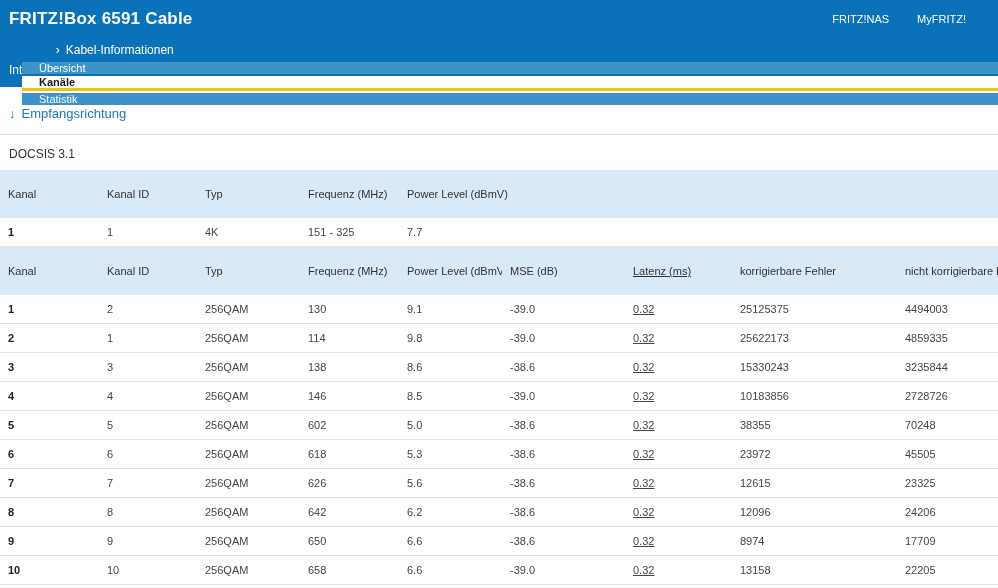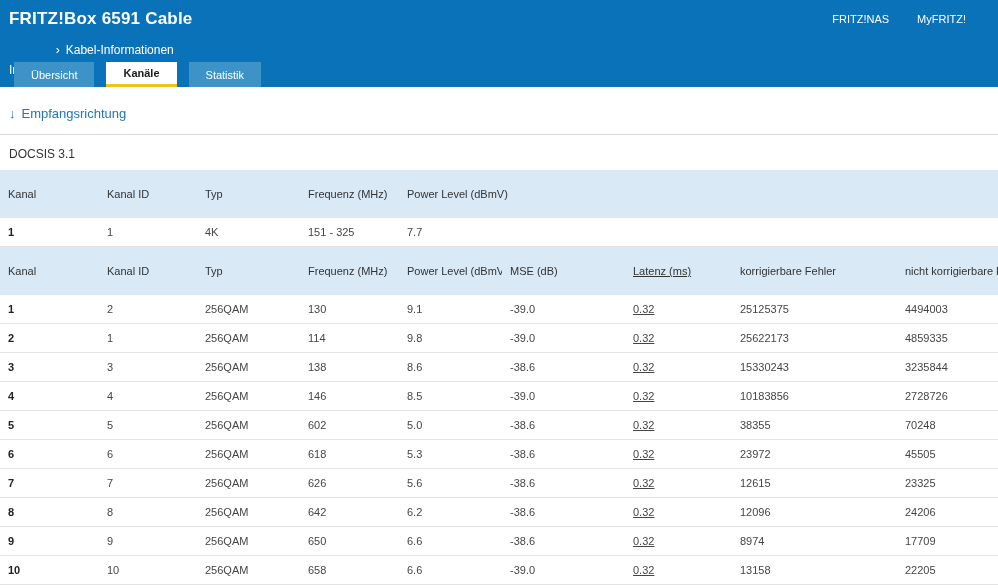--- a/index.html
+++ b/index.html
@@ -14,21 +14,21 @@
   body{font-family:"Liberation Sans",sans-serif;background:#fff;overflow:hidden;}
 
   .header{background:var(--header-blue);height:37px;display:flex;align-items:center;justify-content:space-between;padding:0 32px 0 9px;}
   .app-title{color:#fff;font-size:17px;font-weight:bold;letter-spacing:.2px;text-align:center;}
   .header-links{display:flex;gap:28px;}
   .header-link{color:#fff;font-size:11px;cursor:pointer;}
 
   .breadcrumb{background:var(--header-blue);height:25px;display:flex;align-items:center;gap:6px;padding:0 9px;color:#fff;font-size:12px;}
   .breadcrumb .crumb{cursor:pointer;margin-top:40px;}
 
-  .tabbar{background:var(--header-blue);height:25px;display:flex;gap:12px;padding-left:14px;}
+  .tabbar{background:var(--header-blue);height:25px;display:flex;gap:2px;padding-left:22px;flex-direction:column;}
   .tab{background:var(--tab-blue);color:#fff;font-size:11px;padding:0 17px;display:flex;align-items:center;cursor:pointer;white-space:nowrap;}
   .tab.active{background:#fff;color:#1a1a1a;font-weight:bold;border-bottom:3px solid var(--accent-yellow);}
 
   .content{padding-top:10px;}
   .section-head{display:inline-flex;gap:6px;align-items:center;color:var(--link-blue);font-size:13px;padding:9px 9px 13px;cursor:pointer;}
   .rule{border:none;border-top:1px solid #d9d9d9;}
   .table-title{font-size:12px;color:#333;padding:12px 9px 9px;}
 
   table{width:100%;border-collapse:collapse;table-layout:fixed;font-size:11px;color:#454545;}
   th{background:var(--table-head-bg);text-align:left;font-weight:normal;color:#333;padding:18px 8px;white-space:nowrap;overflow:hidden;}

